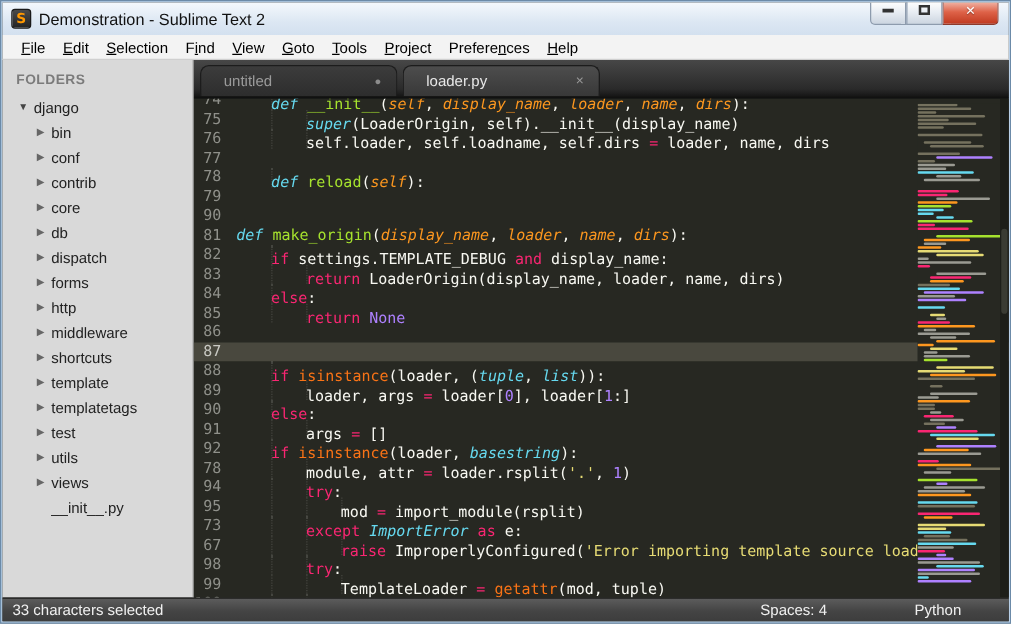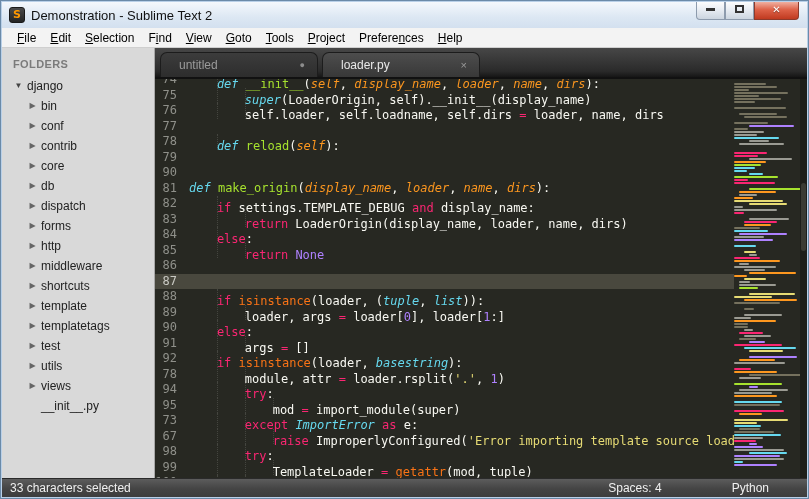--- a/index.html
+++ b/index.html
@@ -200,21 +200,21 @@
             <div class="line"><span class="gutter-num">85</span><span class="lc"><span class="ig"></span><span class="ig"></span><span class="pk">return</span><span class="pl"> </span><span class="pu">None</span></span></div>
             <div class="line"><span class="gutter-num">86</span><span class="lc"></span></div>
             <div class="line sel"><span class="gutter-num">87</span></div>
             <div class="line"><span class="gutter-num">88</span><span class="lc"><span class="ig"></span><span class="pk">if</span><span class="pl"> </span><span class="cy">isinstance</span><span class="pl">(loader, (</span><span class="ci">tuple</span><span class="pl">, </span><span class="ci">list</span><span class="pl">)):</span></span></div>
             <div class="line"><span class="gutter-num">89</span><span class="lc"><span class="ig"></span><span class="ig"></span><span class="pl">loader, args </span><span class="pk">=</span><span class="pl"> loader[</span><span class="pu">0</span><span class="pl">], loader[</span><span class="pu">1</span><span class="pl">:]</span></span></div>
             <div class="line"><span class="gutter-num">90</span><span class="lc"><span class="ig"></span><span class="pk">else</span><span class="pl">:</span></span></div>
             <div class="line"><span class="gutter-num">91</span><span class="lc"><span class="ig"></span><span class="ig"></span><span class="pl">args </span><span class="pk">=</span><span class="pl"> []</span></span></div>
             <div class="line"><span class="gutter-num">92</span><span class="lc"><span class="ig"></span><span class="pk">if</span><span class="pl"> </span><span class="cy">isinstance</span><span class="pl">(loader, </span><span class="ci">basestring</span><span class="pl">):</span></span></div>
             <div class="line"><span class="gutter-num">78</span><span class="lc"><span class="ig"></span><span class="ig"></span><span class="pl">module, attr </span><span class="pk">=</span><span class="pl"> loader.rsplit(</span><span class="yl">'.'</span><span class="pl">, </span><span class="pu">1</span><span class="pl">)</span></span></div>
             <div class="line"><span class="gutter-num">94</span><span class="lc"><span class="ig"></span><span class="ig"></span><span class="pk">try</span><span class="pl">:</span></span></div>
-            <div class="line"><span class="gutter-num">95</span><span class="lc"><span class="ig"></span><span class="ig"></span><span class="ig"></span><span class="pl">mod </span><span class="pk">=</span><span class="pl"> import_module(super)</span></span></div>
+            <div class="line"><span class="gutter-num">95</span><span class="lc"><span class="ig"></span><span class="ig"></span><span class="ig"></span><span class="pl">mod </span><span class="pk">=</span><span class="pl"> import_module(rsplit)</span></span></div>
             <div class="line"><span class="gutter-num">73</span><span class="lc"><span class="ig"></span><span class="ig"></span><span class="pk">except</span><span class="pl"> </span><span class="ci">ImportError</span><span class="pl"> </span><span class="pk">as</span><span class="pl"> e:</span></span></div>
             <div class="line"><span class="gutter-num">67</span><span class="lc"><span class="ig"></span><span class="ig"></span><span class="ig"></span><span class="pk">raise</span><span class="pl"> ImproperlyConfigured(</span><span class="yl">'Error importing template source loade</span></span></div>
             <div class="line"><span class="gutter-num">98</span><span class="lc"><span class="ig"></span><span class="ig"></span><span class="pk">try</span><span class="pl">:</span></span></div>
             <div class="line"><span class="gutter-num">99</span><span class="lc"><span class="ig"></span><span class="ig"></span><span class="ig"></span><span class="pl">TemplateLoader </span><span class="pk">=</span><span class="pl"> </span><span class="cy">getattr</span><span class="pl">(mod, tuple)</span></span></div>
             <div class="line"><span class="gutter-num">100</span><span class="lc"><span class="ig"></span><span class="ig"></span></span></div>
           </div>
         <div class="minimap" id="minimap">
             <div class="mm-row" style="background: rgb(117, 113, 94); width: 31.9117px; margin-left: 0px;"></div>
             <div class="mm-row" style="background: rgb(117, 113, 94); width: 42.6417px; margin-left: 0px;"></div>
             <div class="mm-row" style="background: rgb(117, 113, 94); width: 14.9839px; margin-left: 0px;"></div>

